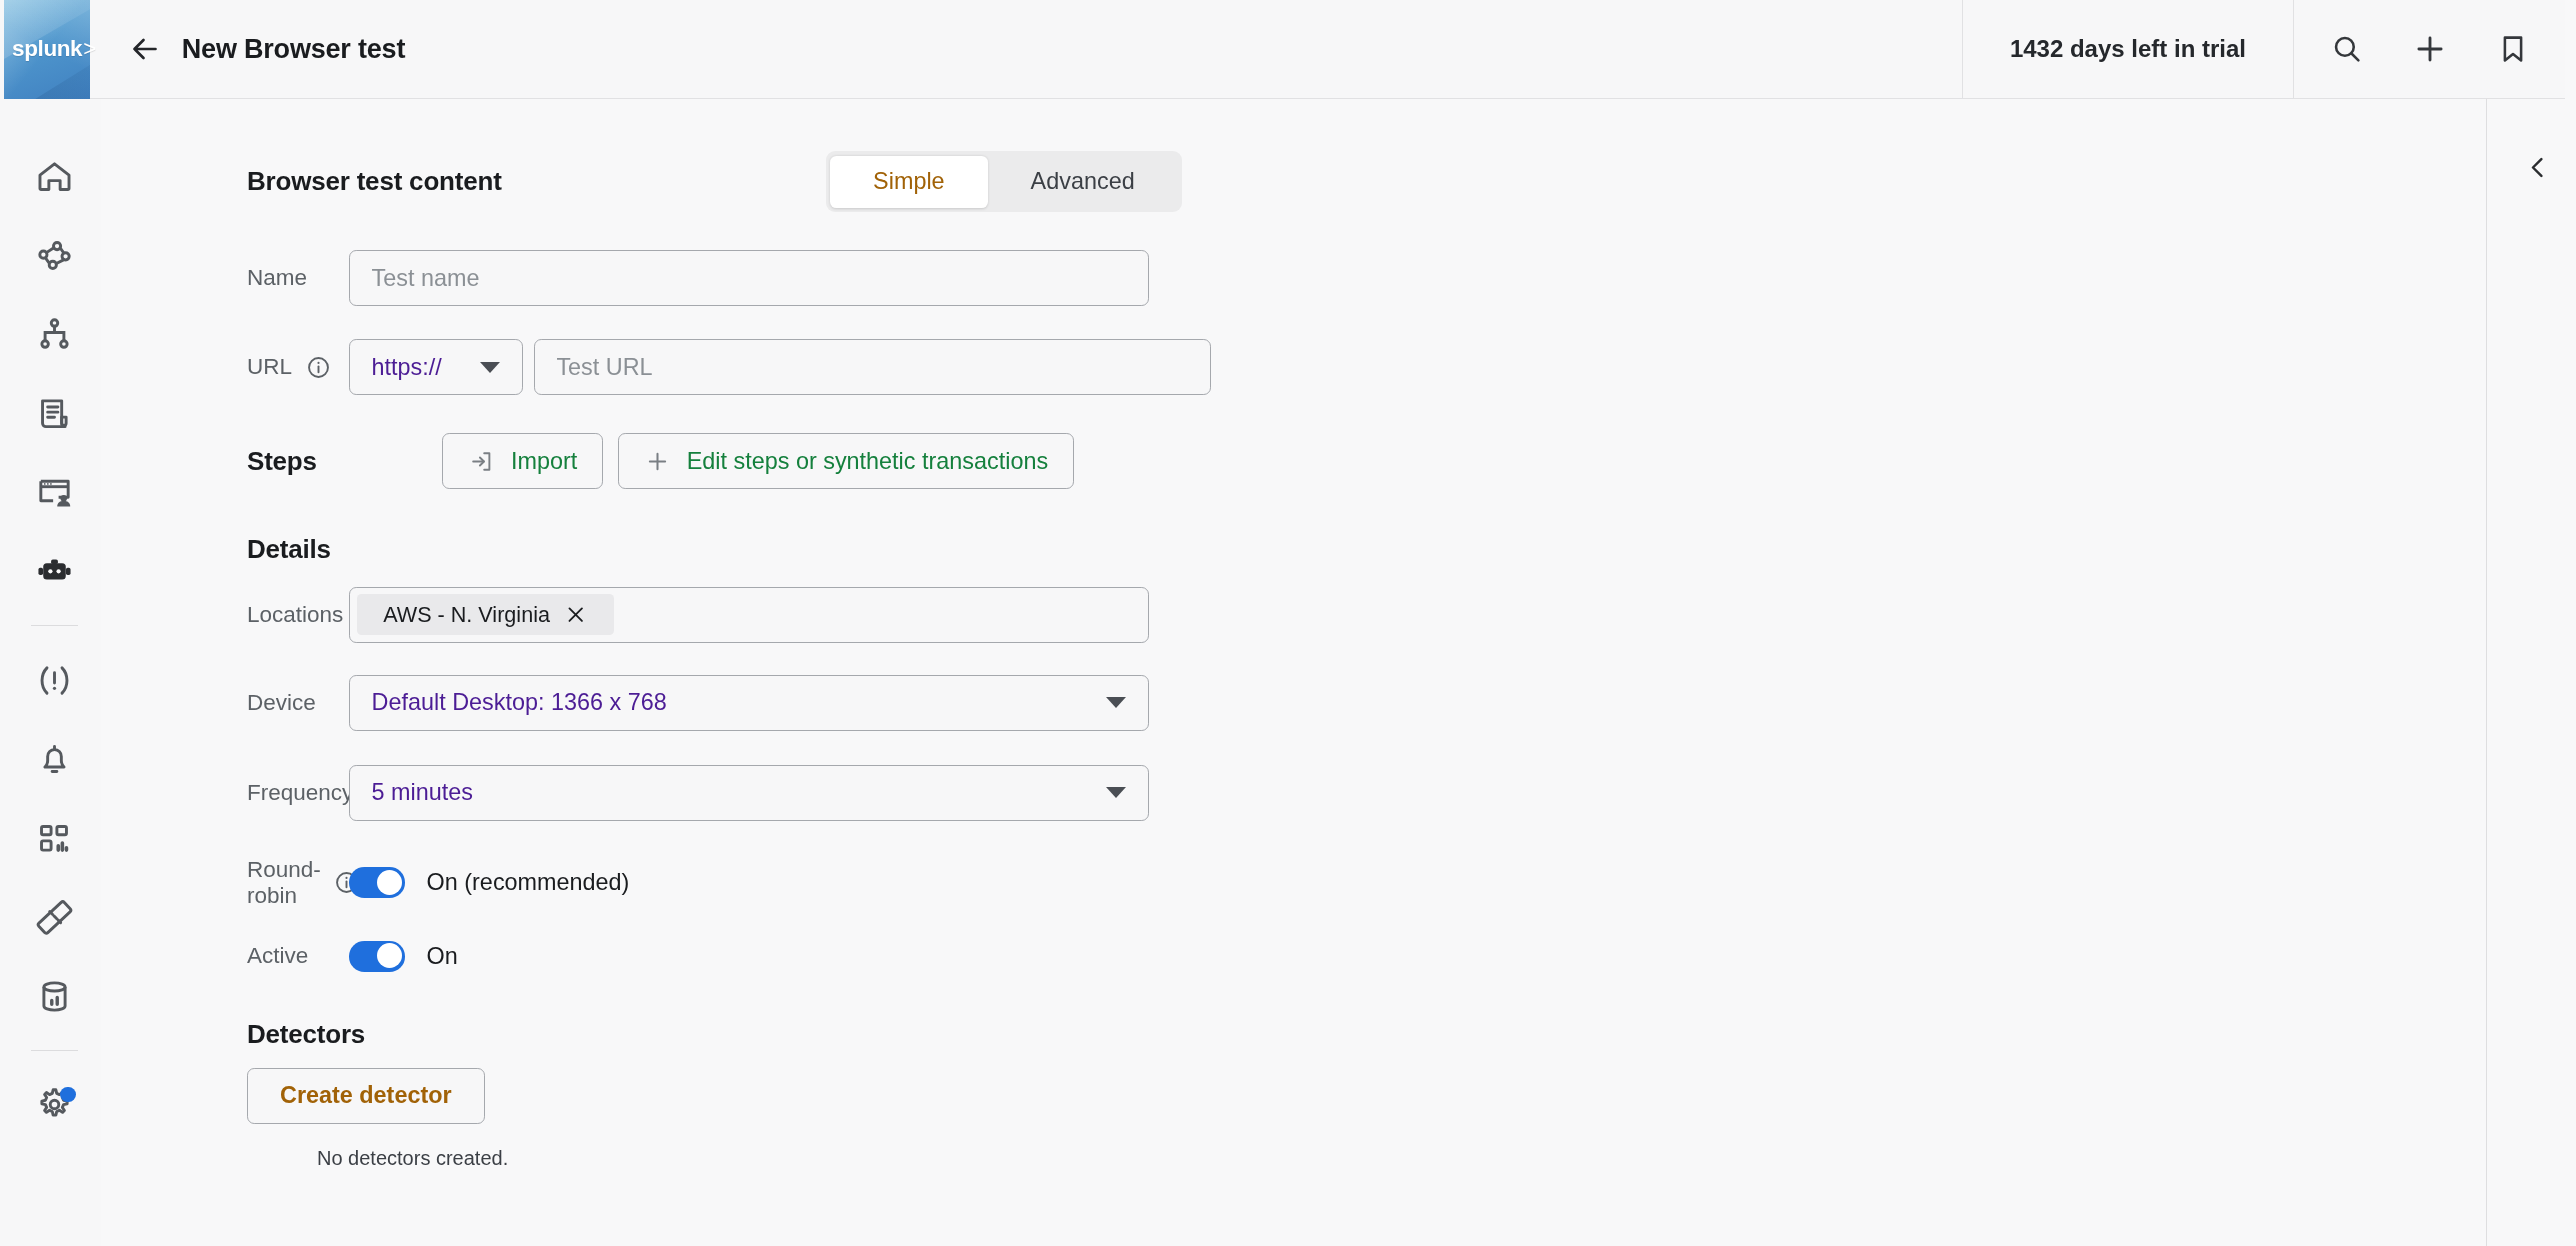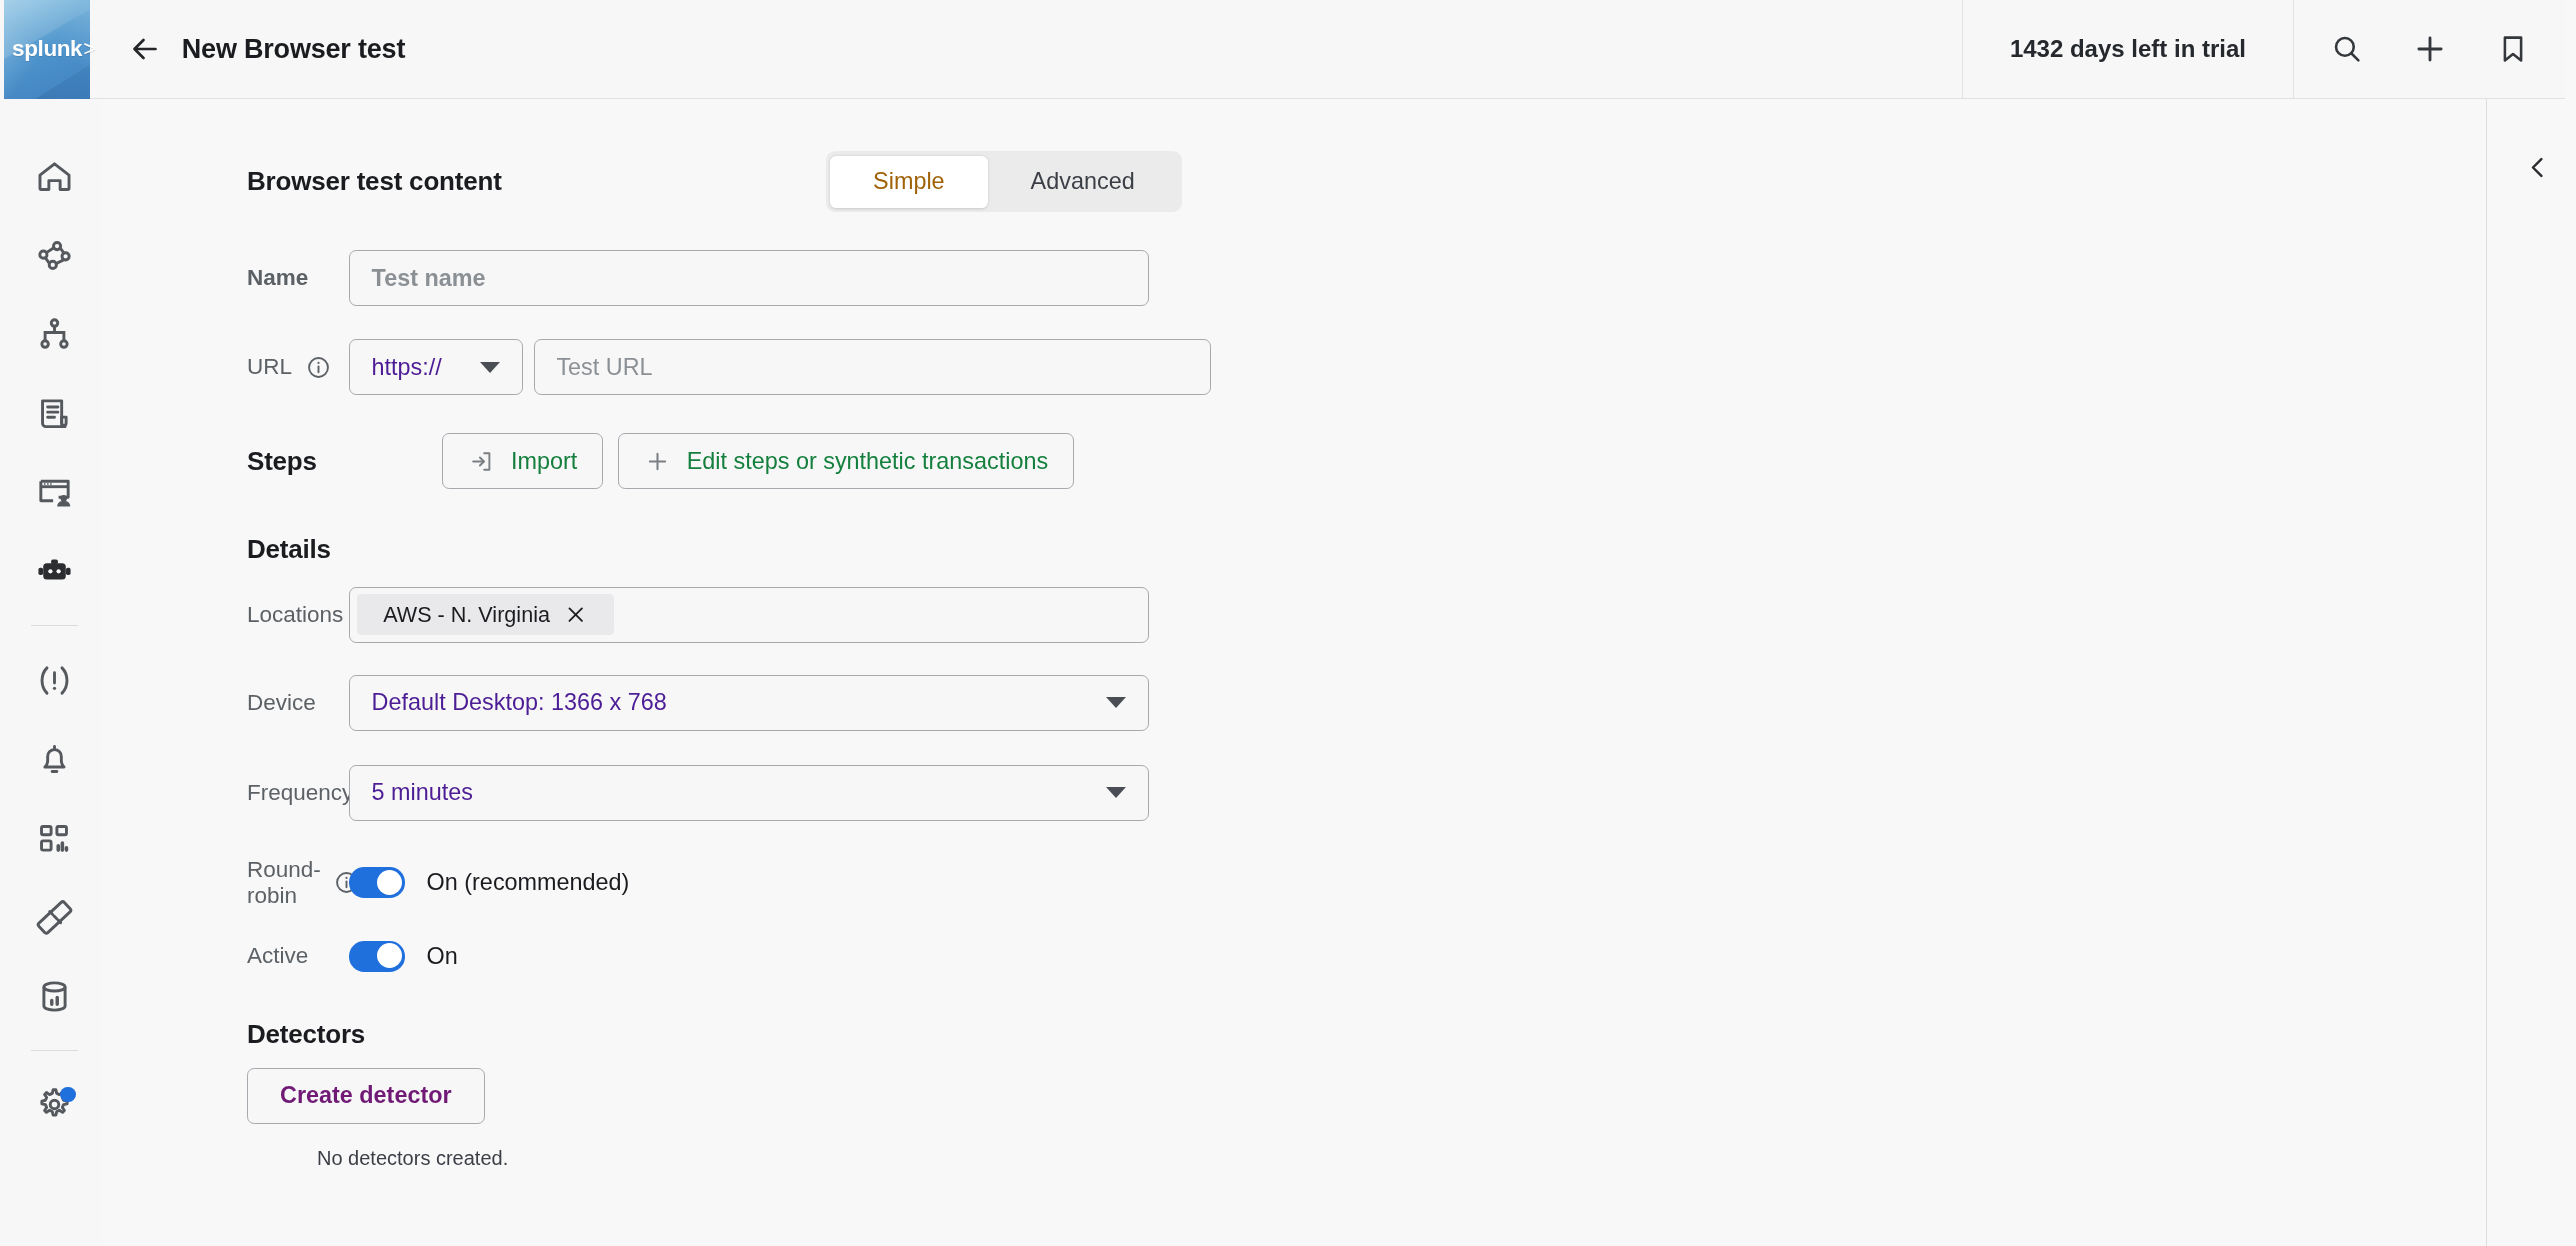--- a/index.html
+++ b/index.html
@@ -144,21 +144,21 @@
   .w-proto { width: 174px; justify-content: space-between; }
   .w-url { width: 677px; }
 
   .caret { width: 0; height: 0; border-left: 10px solid transparent; border-right: 10px solid transparent; border-top: 11.7px solid #4a4e54; }
 
   .btn {
     background: #f7f7f8; border: 0.9px solid #a5a8ad; border-radius: 7.2px;
     height: 56px; display: inline-flex; align-items: center; gap: 16px;
     padding: 0 25px; font-size: 23.4px; color: #15803d; cursor: pointer; white-space: nowrap;
   }
-  .btn.strong { color: #701a75; font-weight: 700; padding: 0 32px; }
+  .btn.strong { color: #a16207; font-weight: 700; padding: 0 32px; }
 
   .chipbox {
     background: #f7f7f8; border: 0.9px solid #a5a8ad; border-radius: 7.2px;
     width: 800px; height: 56px; display: flex; align-items: center; padding: 0 7.2px;
   }
   .chip {
     background: #e9e9eb; border-radius: 4.5px; height: 41px;
     display: flex; align-items: center; gap: 14.4px; padding: 0 26px;
     font-size: 21.6px; color: #1a1c1f; white-space: nowrap;
   }
@@ -344,21 +344,21 @@
   <div class="content">
 
     <div class="head-row">
       <div class="section-head">Browser test content</div>
       <div class="seg-wrap">
         <div class="seg active">Simple</div>
         <div class="seg">Advanced</div>
       </div>
     </div>
 
-    <div class="row" style="margin-top:38px;font-weight:bold;">
+    <div class="row" style="margin-top:38px;">
       <div class="label-col">Name</div>
       <div class="field ph w-wide">Test name</div>
     </div>
 
     <div class="row" style="margin-top:33px;">
       <div class="label-col">
         <span>URL</span>
         <span class="info-i">
           <svg width="27" height="27" viewBox="0 0 24 24" fill="none" stroke="#5c6166" stroke-width="1.7" stroke-linecap="round">
             <circle cx="12" cy="12" r="8.4"></circle>

